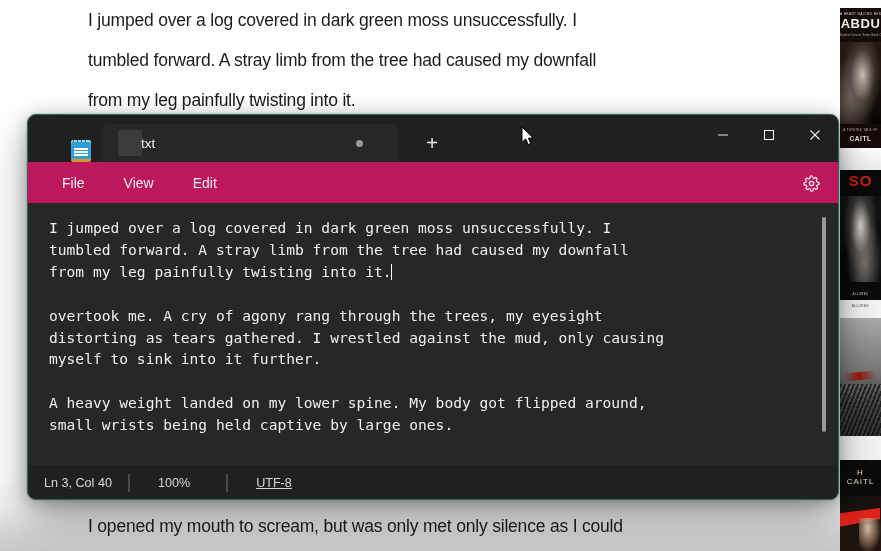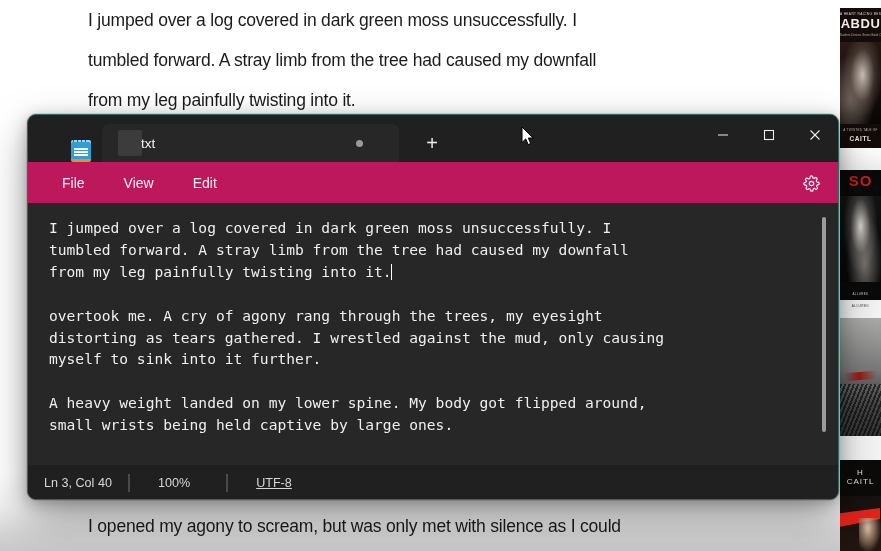--- a/index.html
+++ b/index.html
@@ -382,21 +382,21 @@
 
 <div id="bg-page">
 
   <div id="bg-text-top">
     <div class="bg-line">I jumped over a log covered in dark green moss unsuccessfully. I</div>
     <div class="bg-line">tumbled forward. A stray limb from the tree had caused my downfall</div>
     <div class="bg-line">from my leg painfully twisting into it.</div>
   </div>
 
   <div id="bg-text-bottom">
-    <div class="bg-line">I opened my agony to scream, but was only met with silence as I could</div>
+    <div class="bg-line">I opened my mouth to scream, but was only met only silence as I could</div>
   </div>
 
 </div>
 
 <div id="covers-rail">
 
   <div class="cover" id="cover-0">
     <div class="cv-top-label">A HEART RACING BESTSELLER</div>
     <div class="cv-title">ABDU</div>
     <div class="cv-sub" style="font-size:3px;color:#b9a99a;">Darkest Desires Series Book One</div>

